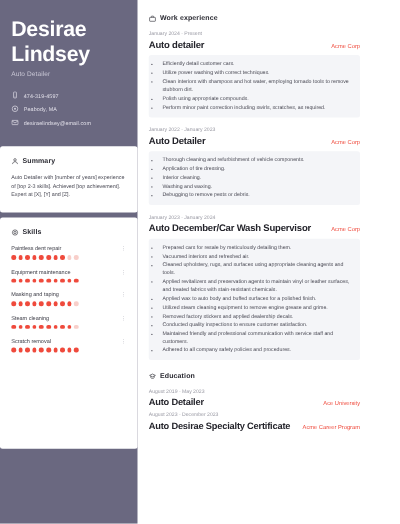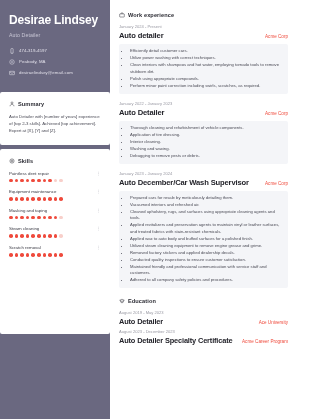--- a/index.html
+++ b/index.html
@@ -12,21 +12,21 @@
 
   
   .sidebar {
     width: 110px; flex: 0 0 110px;
     background: #6a6880;
     color: #ffffff;
     padding: 14px 9px 0 9px;
     position: relative;
   }
   .name {
-    font-size: 12px; font-weight: bold; letter-spacing: -0.2px;
+    font-size: 17px; font-weight: bold; letter-spacing: -0.2px;
     line-height: 1.15; color: #ffffff;
   }
   .job-title {
     font-size: 5.2px; color: #c8c6d4; margin-top: 4px; letter-spacing: .1px;
   }
   .contact-list { margin-top: 10px; }
   .contact-row {
     display: flex; align-items: center; gap: 4px; margin-bottom: 5px;
   }
   .contact-ico {
@@ -342,21 +342,21 @@
           <div class="entry edu-entry">
             <div class="entry-date">August 2019 - May 2023</div>
             <div class="entry-row">
               <div class="entry-title">Auto Detailer</div>
               <div class="entry-org">Ace University</div>
             </div>
           </div>
           <div class="entry edu-entry">
             <div class="entry-date">August 2023 - December 2023</div>
             <div class="entry-row">
-              <div class="entry-title">Auto Detailer Specialty Certificate</div>
+              <div class="entry-title">Auto Desirae Specialty Certificate</div>
               <div class="entry-org">Acme Career Program</div>
             </div>
           </div>
         </div>
     </section>
 
   </main>
 </div>
 
 </body></html>

